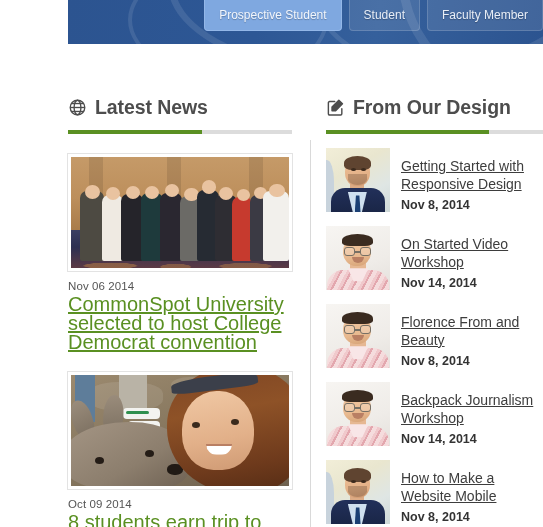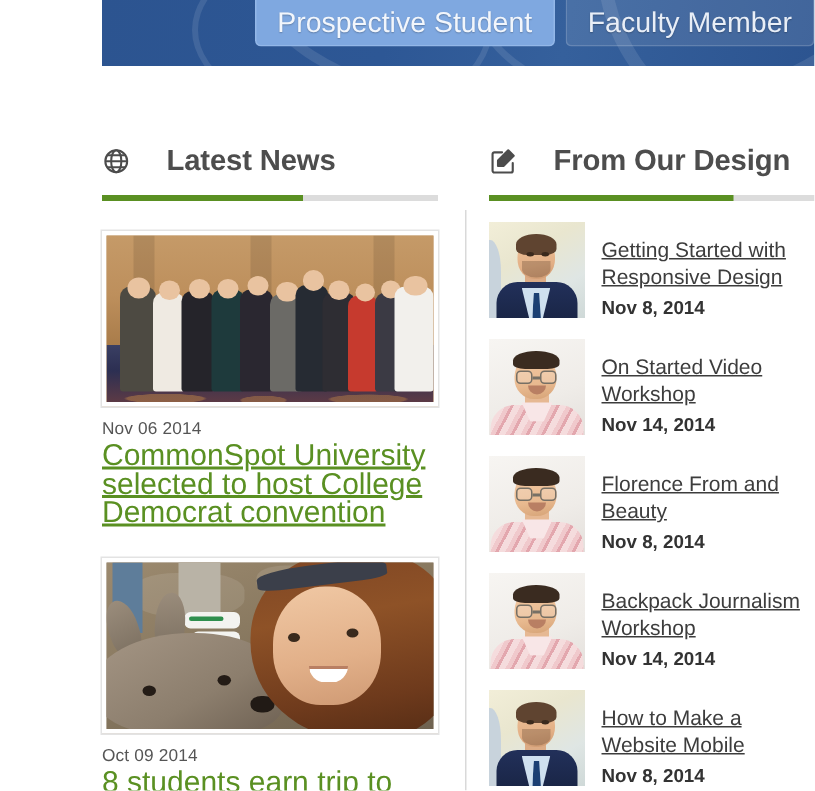--- a/index.html
+++ b/index.html
@@ -45,21 +45,21 @@
     right: 0px;
     top: 0px;
     display: flex;
     gap: 7px;
     align-items: flex-start;
   }
   .aud-btn {
     height: 31px;
     line-height: 31px;
     padding: 0 14px;
-    font-size: 19px;
+    font-size: 12px;
     color: #e8eef7;
     border-radius: 0 0 4px 4px;
     background: rgba(255,255,255,0.10);
     border: 1px solid rgba(255,255,255,0.16);
     border-top: none;
     white-space: nowrap;
     text-shadow: 0 1px 1px rgba(0,0,0,0.25);
     cursor: pointer;
   }
   .aud-btn.active {
@@ -87,21 +87,21 @@
     top: 140px;
     width: 1px;
     height: 387px;
     background: #d9d9d9;
   }
 
   
   .sec-head {
     display: flex;
     align-items: center;
-    gap: 24px;
+    gap: 8px;
     height: 30px;
   }
   .sec-icon {
     width: 19px;
     height: 19px;
     flex: 0 0 19px;
     color: #4c4c4c;
     display: block;
   }
   .sec-title {
@@ -399,20 +399,21 @@
 <div id="page">
 
   <div class="banner">
     <span class="swoosh sw1"></span>
     <span class="swoosh sw2"></span>
     <span class="swoosh sw3"></span>
     <span class="swoosh sw4"></span>
 
     <div class="audience-nav">
       <div class="aud-btn active">Prospective Student</div>
+      <div class="aud-btn">Student</div>
       <div class="aud-btn">Faculty Member</div>
     </div>
   </div>
 
   <div class="col-divider"></div>
 
   <div class="col-news">
 
     <div class="sec-head">
       <svg class="sec-icon" viewBox="0 0 24 24" fill="none" stroke="currentColor" stroke-width="1.7">

